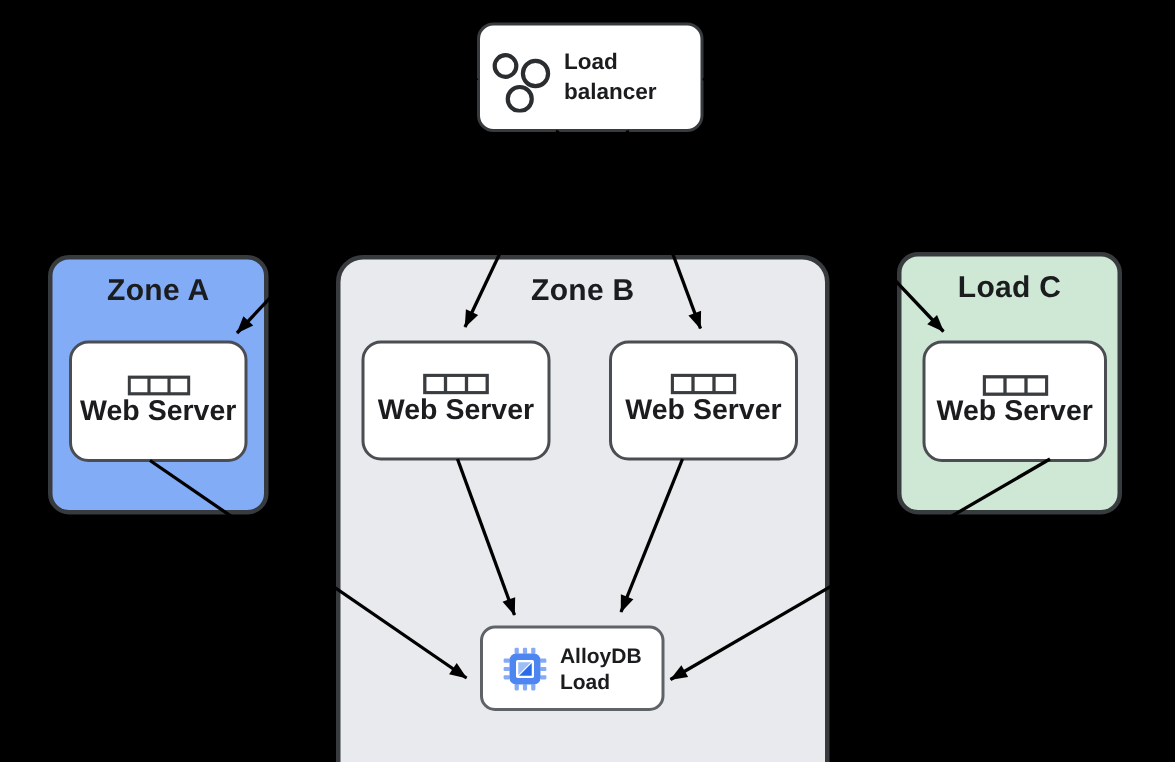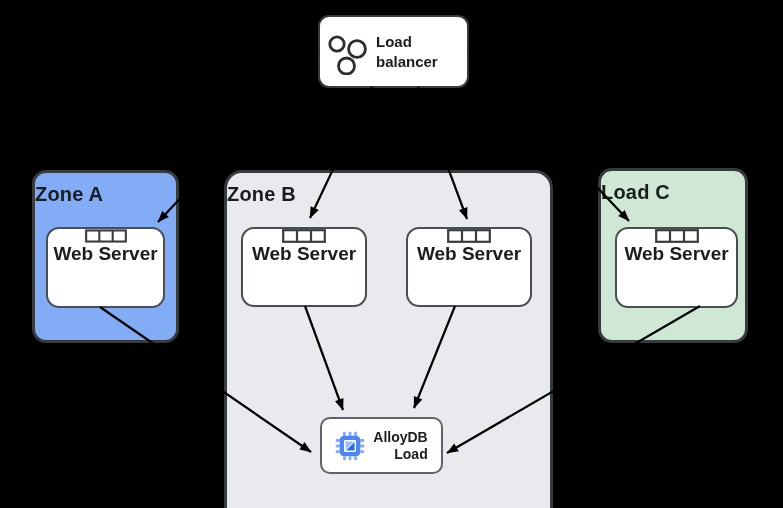--- a/index.html
+++ b/index.html
@@ -36,35 +36,35 @@
   .zone {
     position: absolute;
     border: 3px solid var(--border-dark, #383b3e);
     box-sizing: border-box;
   }
   .zone-a { left: 32px;  top: 170px; width: 147px; height: 173px; background: var(--zone-a-fill, #82acf6); border-radius: 14px; }
   .zone-b { left: 224px; top: 170px; width: 329px; height: 372px; background: var(--zone-b-fill, #e9eaed); border-radius: 18px; }
   .zone-c { left: 598px; top: 168px; width: 150px; height: 175px; background: var(--zone-c-fill, #cfe8d6); border-radius: 14px; }
   .zone-title {
     position: absolute; left: 0; top: 10px; width: 100%;
-    text-align: left;
+    text-align: center;
     font-size: 20px; font-weight: bold;
     color: var(--text, #1b1c1e);
     letter-spacing: 0.2px;
   }
 
   
   .ws-node {
     position: absolute;
     background: #ffffff;
     border: 2.2px solid var(--node-border, #4a4d51);
     border-radius: 13px;
     box-sizing: border-box;
     display: flex; flex-direction: column;
-    align-items: center; justify-content: flex-start;
+    align-items: center; justify-content: center;
     gap: 0;
   }
   .ws-a  { left: 11px;  top: 54px; width: 119px; height: 81px; }
   .ws-b1 { left: 14px;  top: 54px; width: 126px; height: 80px; }
   .ws-b2 { left: 179px; top: 54px; width: 126px; height: 80px; }
   .ws-c  { left: 14px;  top: 56px; width: 123px; height: 81px; }
   .ws-label {
     font-size: 19px; font-weight: bold;
     color: var(--text, #1b1c1e);
     white-space: nowrap;
@@ -77,21 +77,20 @@
     background: #ffffff;
     border: 2px solid #5f6368;
     border-radius: 10px;
     box-sizing: border-box;
     display: flex; align-items: center; justify-content: center;
     gap: 8px;
   }
   .db-label {
     font-size: 14px; font-weight: bold; line-height: 17px;
     color: var(--text, #1b1c1e);
-    text-align: right;
   }
 
   
   .edges-layer {
     position: absolute; left: 0; top: 0;
     width: 783px; height: 508px;
     pointer-events: none;
     z-index: 10;
   }
 </style>

